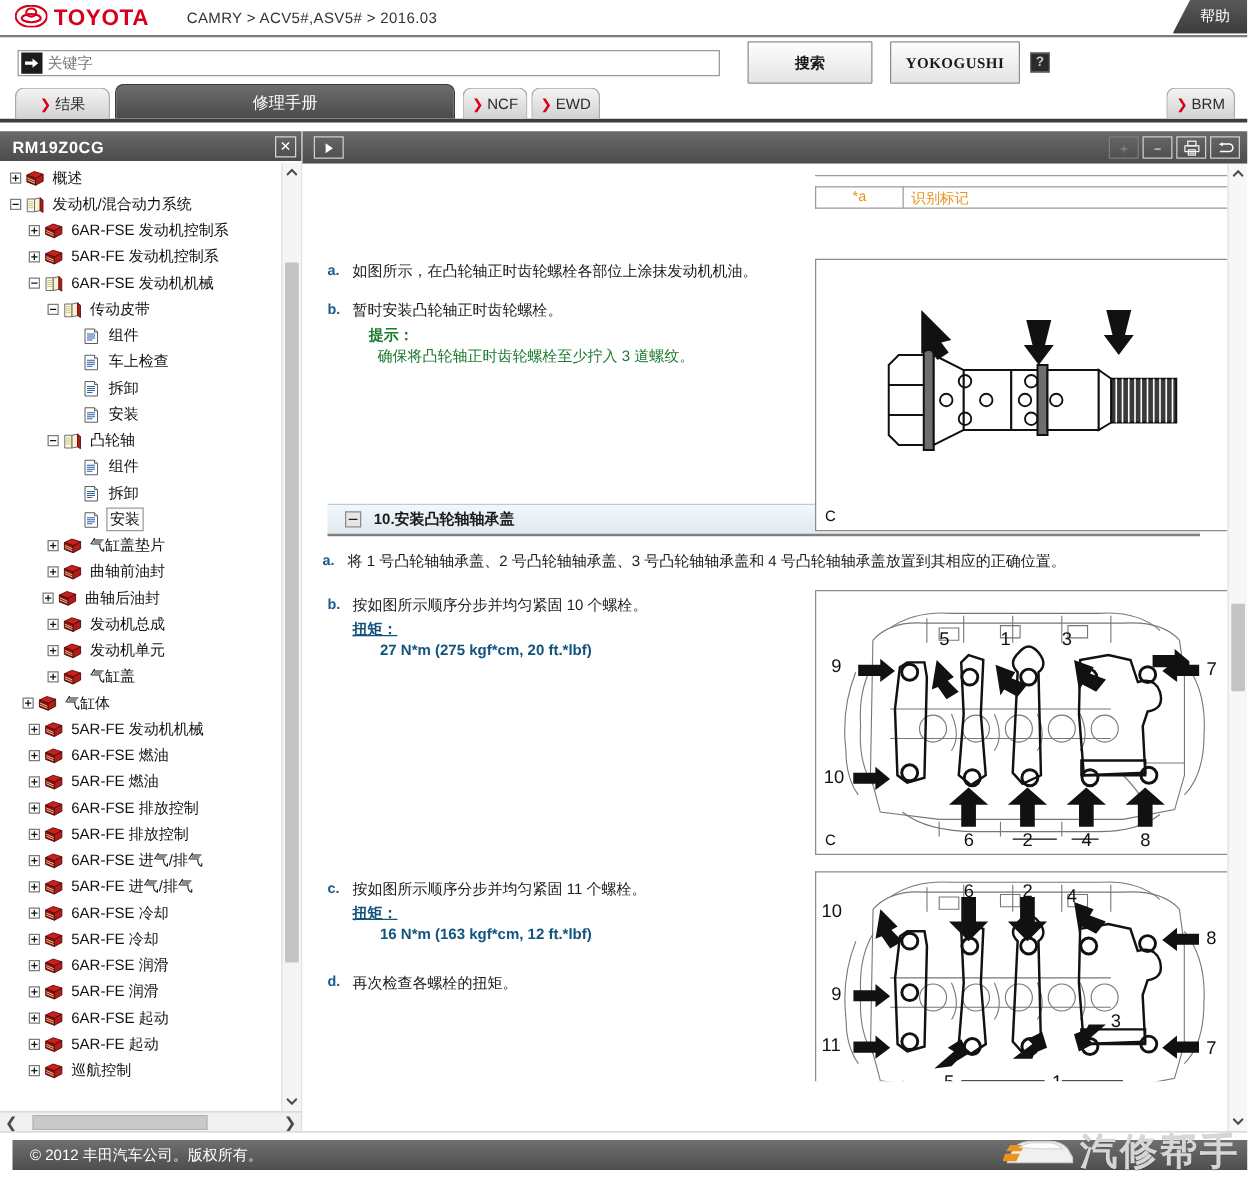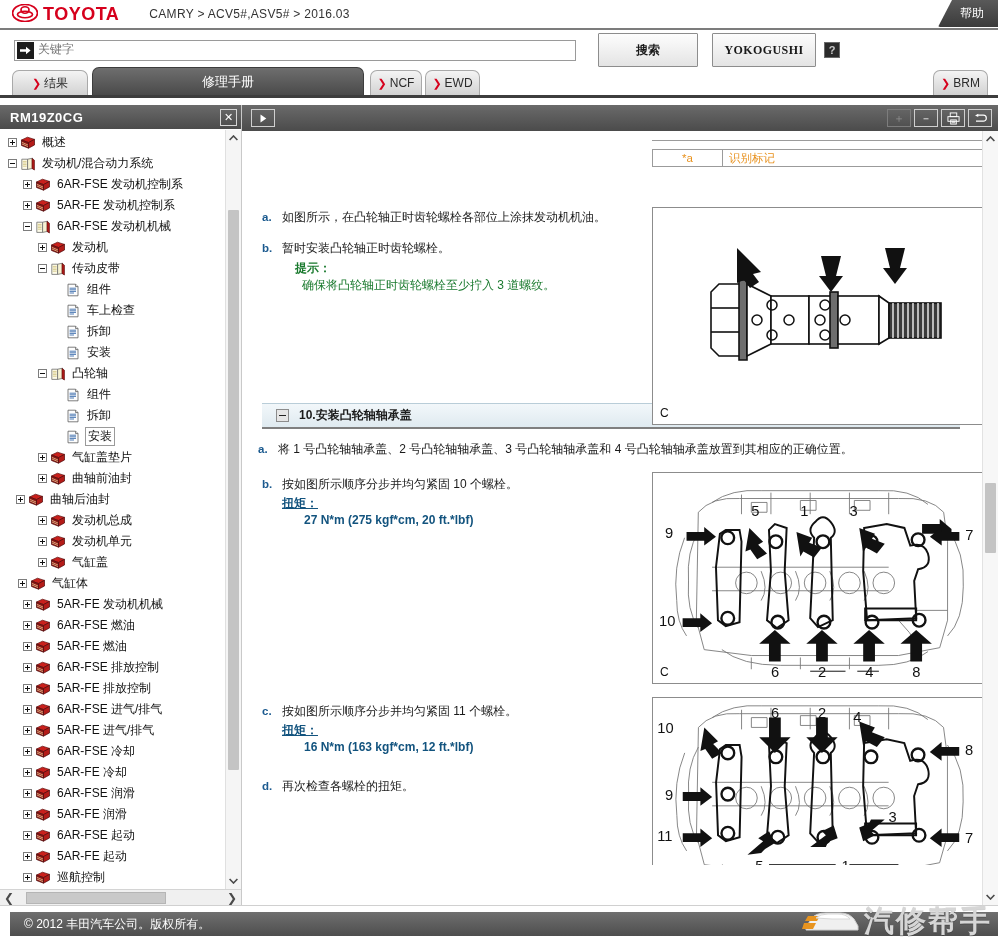--- a/index.html
+++ b/index.html
@@ -54,21 +54,21 @@
   .search-arrow-btn {
     width: 17px; height: 17px; margin: 1px 4px 0 2px;
     background: #1c1c1c; color: #fff;
     display: flex; align-items: center; justify-content: center;
     font-size: 11px; line-height: 1; flex: 0 0 auto;
   }
   .search-arrow-btn svg { display:block; }
   .search-input {
     border: 0; outline: 0; flex: 1; height: 19px;
     font-size: 12px; color: #4c1d95;
-    font-family: Liberation Mono, monospace;
+    font-family: Liberation Sans, sans-serif;
     background: transparent; padding: 0;
   }
   .btn {
     height: 34px; min-width: 60px; margin-left: 17px;
     background: linear-gradient(#fdfdfd, #e4e4e4);
     border: 1px solid #8d8d8d; border-radius: 1px;
     font-size: 12px; font-weight: bold; color: #1a1a1a;
     display: flex; align-items: center; justify-content: center;
     padding: 0 12px; cursor: pointer;
     font-family: Liberation Serif, serif;
@@ -424,35 +424,20 @@
                   <path d="M7.6 2.2 L12.6 1.2 L12.6 11.4 L7.6 12.4 Z" fill="#f6f2d2" stroke="#6d6d6d" stroke-width="0.8"></path>
                   <path d="M12 1.4 L14.4 3.2 L14.4 13 L12 11.4 Z" fill="#b31b18" stroke="#5a0b0a" stroke-width="0.7"></path>
                   <path d="M2.8 4.4 H6.6 M2.8 6 H6.6 M2.8 7.6 H6.6 M2.8 9.2 H6.6" stroke="#c9b76a" stroke-width="0.7"></path>
                 </svg>
               </span>
               <span class="lbl">6AR-FSE 发动机机械</span>
             </div>
             <div class="tnode" style="padding-left: 38px;">
               <span class="tog">
                 <i></i>
-                <i class="v"></i>
-              </span>
-              <span class="ico">
-                <svg width="16" height="14" viewBox="0 0 16 14">
-                  <path d="M1.5 4 L7.5 1.2 L14.5 3.4 L8.5 6.6 Z" fill="#c9201c" stroke="#5a0b0a" stroke-width="0.7"></path>
-                  <path d="M1.5 4 L1.5 9.5 L8.5 12.2 L8.5 6.6 Z" fill="#8e1513" stroke="#4a0908" stroke-width="0.7"></path>
-                  <path d="M8.5 6.6 L8.5 12.2 L14.5 9 L14.5 3.4 Z" fill="#b31b18" stroke="#4a0908" stroke-width="0.7"></path>
-                  <path d="M2 6.4 L8 9 M2 8 L8 10.6" stroke="#f0d9a0" stroke-width="0.7"></path>
-                </svg>
-              </span>
-              <span class="lbl">发动机</span>
-            </div>
-            <div class="tnode" style="padding-left: 38px;">
-              <span class="tog">
-                <i></i>
               </span>
               <span class="ico">
                 <svg width="16" height="14" viewBox="0 0 16 14">
                   <path d="M1.8 2.2 L7.6 2.2 L7.6 12.4 L1.8 12.4 Z" fill="#fdfbe8" stroke="#6d6d6d" stroke-width="0.8"></path>
                   <path d="M7.6 2.2 L12.6 1.2 L12.6 11.4 L7.6 12.4 Z" fill="#f6f2d2" stroke="#6d6d6d" stroke-width="0.8"></path>
                   <path d="M12 1.4 L14.4 3.2 L14.4 13 L12 11.4 Z" fill="#b31b18" stroke="#5a0b0a" stroke-width="0.7"></path>
                   <path d="M2.8 4.4 H6.6 M2.8 6 H6.6 M2.8 7.6 H6.6 M2.8 9.2 H6.6" stroke="#c9b76a" stroke-width="0.7"></path>
                 </svg>
               </span>
               <span class="lbl">传动皮带</span>
@@ -571,21 +556,21 @@
               <span class="ico">
                 <svg width="16" height="14" viewBox="0 0 16 14">
                   <path d="M1.5 4 L7.5 1.2 L14.5 3.4 L8.5 6.6 Z" fill="#c9201c" stroke="#5a0b0a" stroke-width="0.7"></path>
                   <path d="M1.5 4 L1.5 9.5 L8.5 12.2 L8.5 6.6 Z" fill="#8e1513" stroke="#4a0908" stroke-width="0.7"></path>
                   <path d="M8.5 6.6 L8.5 12.2 L14.5 9 L14.5 3.4 Z" fill="#b31b18" stroke="#4a0908" stroke-width="0.7"></path>
                   <path d="M2 6.4 L8 9 M2 8 L8 10.6" stroke="#f0d9a0" stroke-width="0.7"></path>
                 </svg>
               </span>
               <span class="lbl">曲轴前油封</span>
             </div>
-            <div class="tnode" style="padding-left: 16px;">
+            <div class="tnode" style="padding-left: 34px;">
               <span class="tog">
                 <i></i>
                 <i class="v"></i>
               </span>
               <span class="ico">
                 <svg width="16" height="14" viewBox="0 0 16 14">
                   <path d="M1.5 4 L7.5 1.2 L14.5 3.4 L8.5 6.6 Z" fill="#c9201c" stroke="#5a0b0a" stroke-width="0.7"></path>
                   <path d="M1.5 4 L1.5 9.5 L8.5 12.2 L8.5 6.6 Z" fill="#8e1513" stroke="#4a0908" stroke-width="0.7"></path>
                   <path d="M8.5 6.6 L8.5 12.2 L14.5 9 L14.5 3.4 Z" fill="#b31b18" stroke="#4a0908" stroke-width="0.7"></path>
                   <path d="M2 6.4 L8 9 M2 8 L8 10.6" stroke="#f0d9a0" stroke-width="0.7"></path>

